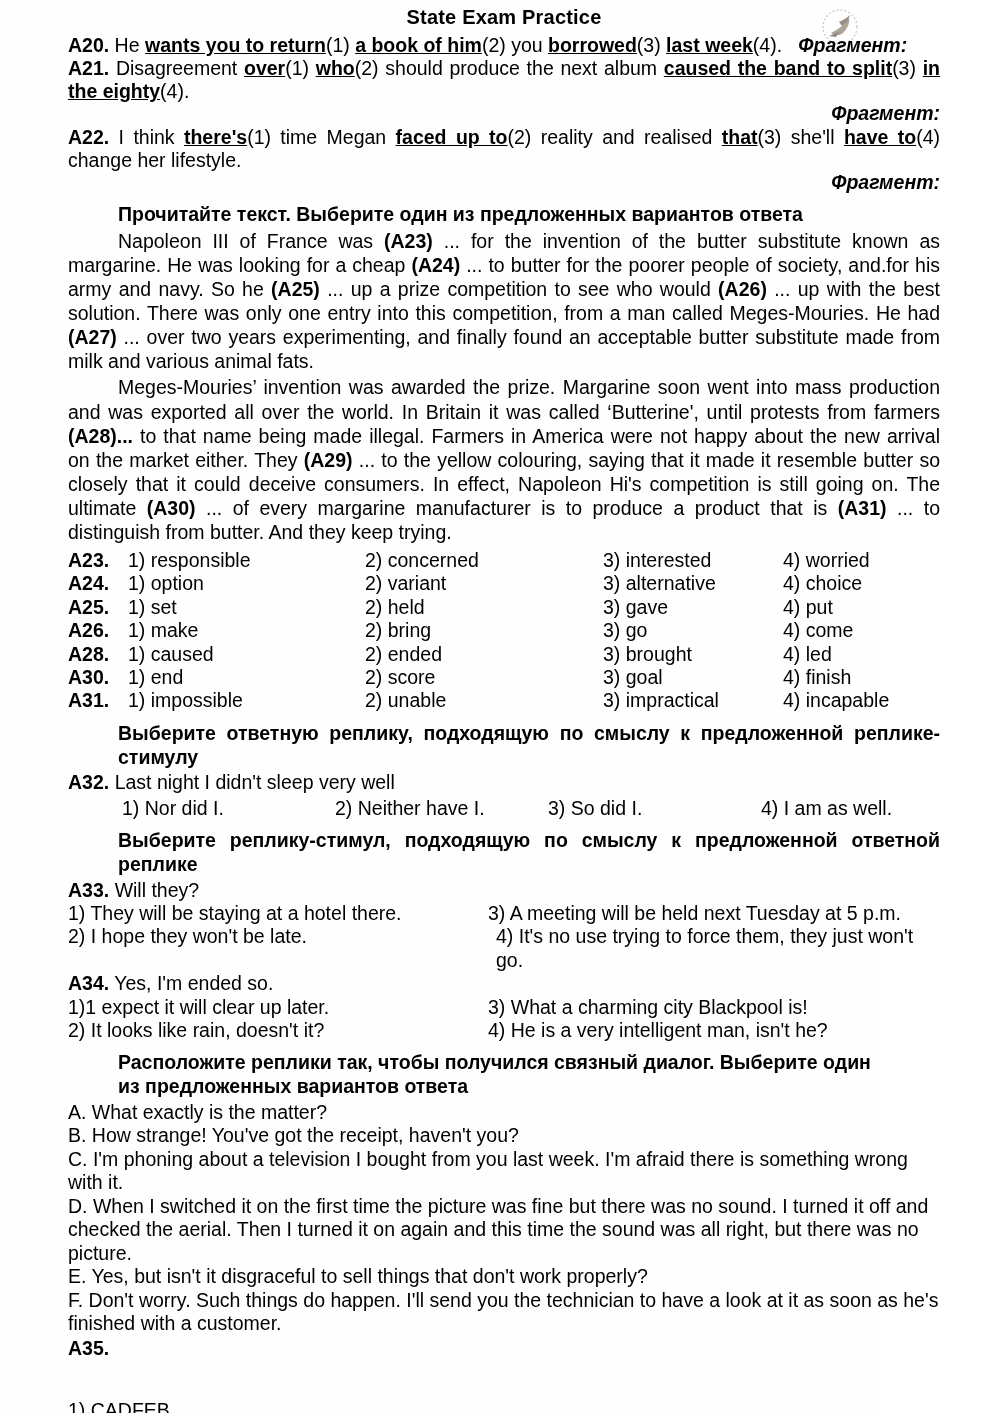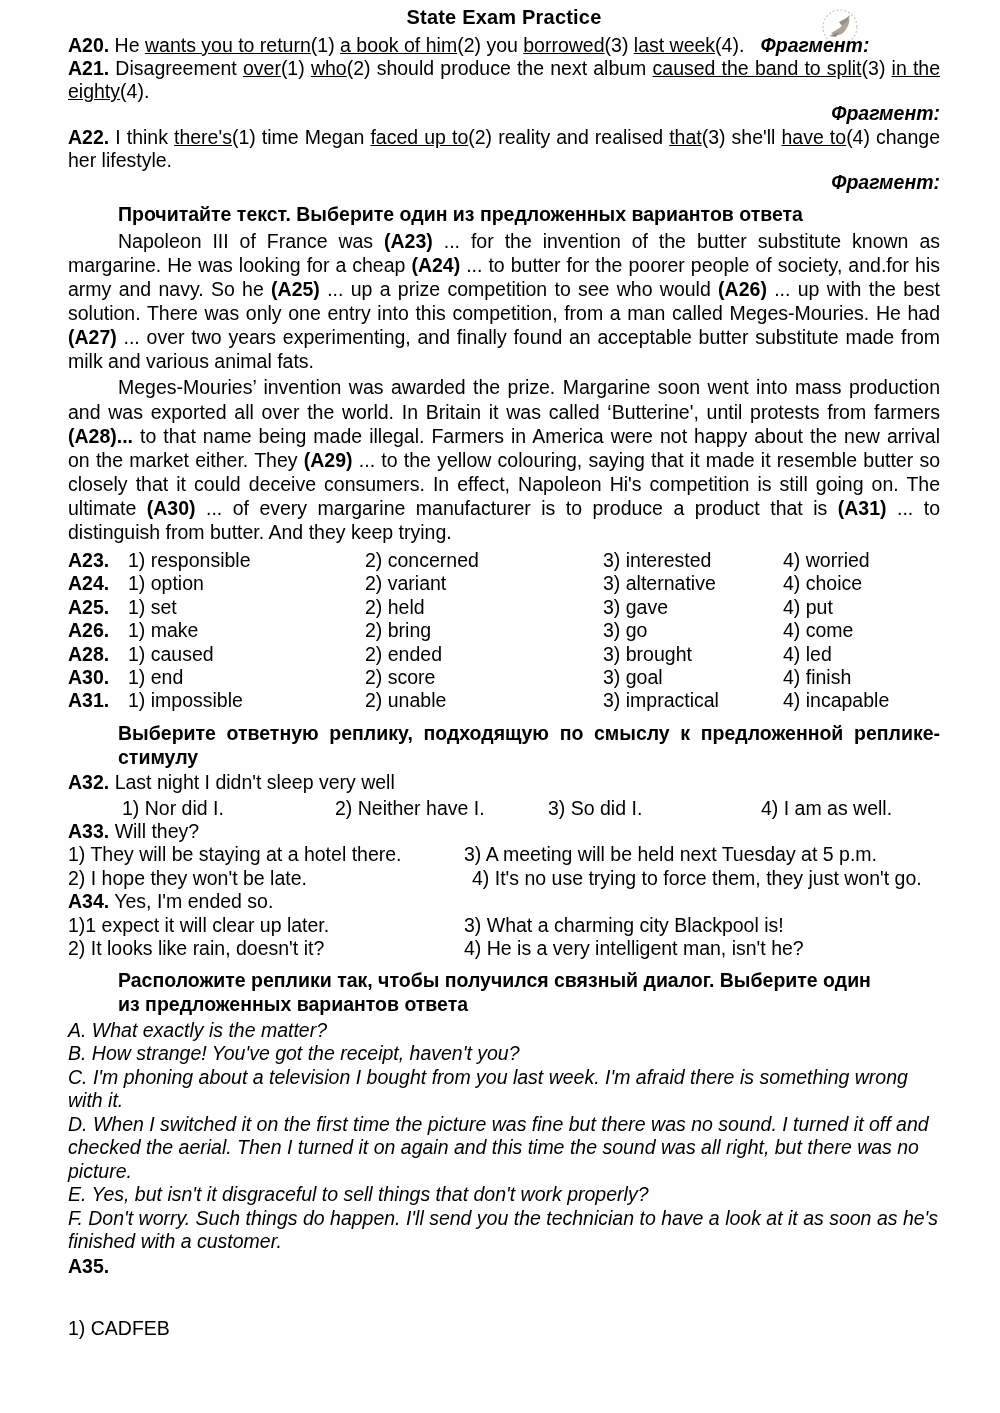--- a/index.html
+++ b/index.html
@@ -52,21 +52,21 @@
   
   .qline {
     margin: 0;
     padding: 0;
     text-align: justify;
     text-justify: inter-word;
   }
   .qnum {
     font-weight: bold;
   }
-  u { text-decoration: underline; text-underline-offset: 1px; }
+  u { text-decoration: underline; text-underline-offset: 1px; font-weight: bold; }
 
   .frag {
     font-weight: bold;
     font-style: italic;
     white-space: nowrap;
   }
   .frag-right {
     display: block;
     text-align: right;
     font-weight: bold;
@@ -125,36 +125,36 @@
     line-height: 1.2;
     gap: 6px;
   }
   .row32 .c { flex: 0 0 207px; }
   .row32 .c:last-child { flex: 1 1 auto; }
 
   
   .two-col {
     display: flex;
     line-height: 1.2;
+    gap: 24px;
   }
   .two-col .left { flex: 0 0 396px; }
   .two-col .right { flex: 1 1 auto; }
   .two-col .right.pad { padding-left: 8px; }
 
   .stem {
     line-height: 1.2;
   }
   .stem .qnum { font-weight: bold; }
 
   
   .dlg {
     text-align: left;
     margin: 0;
     line-height: 1.205;
-    font-style: italic;
   }
 
   
   .row35 {
     display: flex;
     align-items: baseline;
     margin-top: 1px;
     line-height: 1.2;
     flex-direction: column;
   }
@@ -259,20 +259,21 @@
 
       <div class="row32">
         <span class="c">1) Nor did I.</span>
         <span class="c">2) Neither have I.</span>
         <span class="c">3) So did I.</span>
         <span class="c">4) I am as well.</span>
       </div>
     </div>
 
     <div>
+      <div class="sec-head">Выберите реплику-стимул, подходящую по смыслу к предложенной ответной реплике</div>
 
       <div class="stem"><span class="qnum">A33.</span> <span>Will they?</span></div>
       <div class="two-col">
         <span class="left">1) They will be staying at a hotel there.</span>
         <span class="right">3) A meeting will be held next Tuesday at 5 p.m.</span>
       </div>
       <div class="two-col">
         <span class="left">2) I hope they won't be late.</span>
         <span class="right pad">4) It's no use trying to force them, they just won't go.</span>
       </div>

